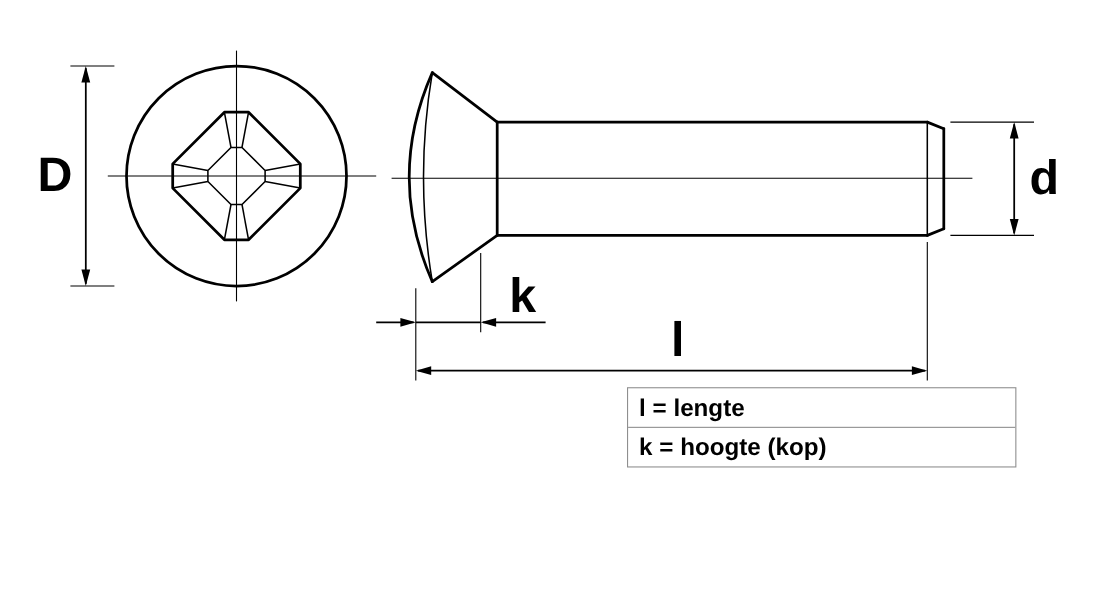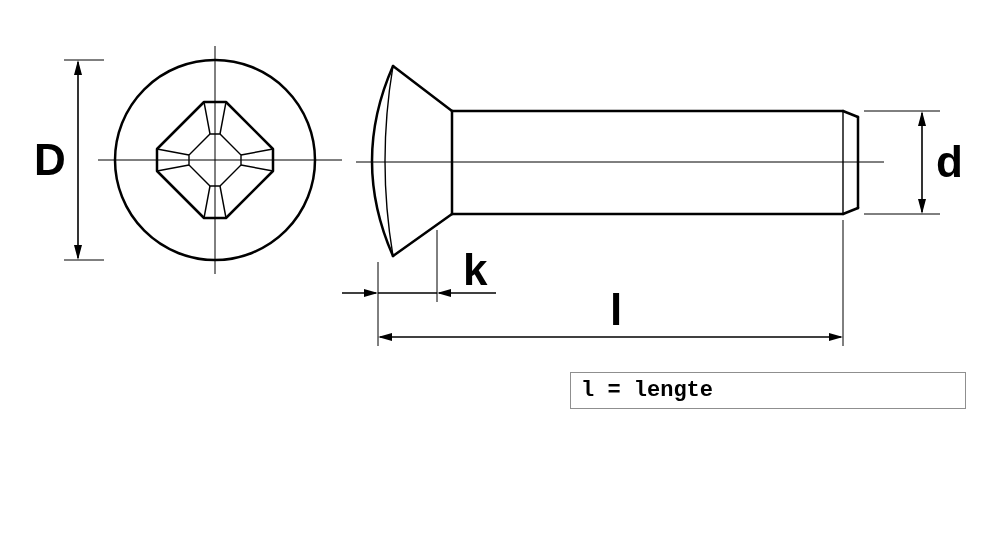--- a/index.html
+++ b/index.html
@@ -30,26 +30,25 @@
     user-select: none;
   }
   #label-D { left: 34px;  top: 138px; }
   #label-d { left: 936px; top: 140px; }
   #label-k { left: 463px; top: 248px; }
   #label-l { left: 610px; top: 288px; }
 
   #legend-table {
     position: absolute;
     left: 570px;
-    top: 372px;
-    width: 396px;
+    top: 352px;
+    width: 354px;
     border: 1px solid #8f8f8f;
     background: #ffffff;
     box-sizing: border-box;
-    font-family: Liberation Mono, monospace;
   }
   .legend-row {
     height: 35px;
     line-height: 35px;
     padding-left: 10px;
     font-size: 22px;
     font-weight: bold;
     color: #000;
     border-bottom: 1px solid #8f8f8f;
     white-space: nowrap;
@@ -140,15 +139,16 @@
     </g>
   </svg>
 
   <span class="dim-label" id="label-D">D</span>
   <span class="dim-label" id="label-d">d</span>
   <span class="dim-label" id="label-k">k</span>
   <span class="dim-label" id="label-l">l</span>
 
   <div id="legend-table">
     <div class="legend-row">l = lengte</div>
+    <div class="legend-row">k = hoogte (kop)</div>
   </div>
 
 </div>
 
 </body></html>

